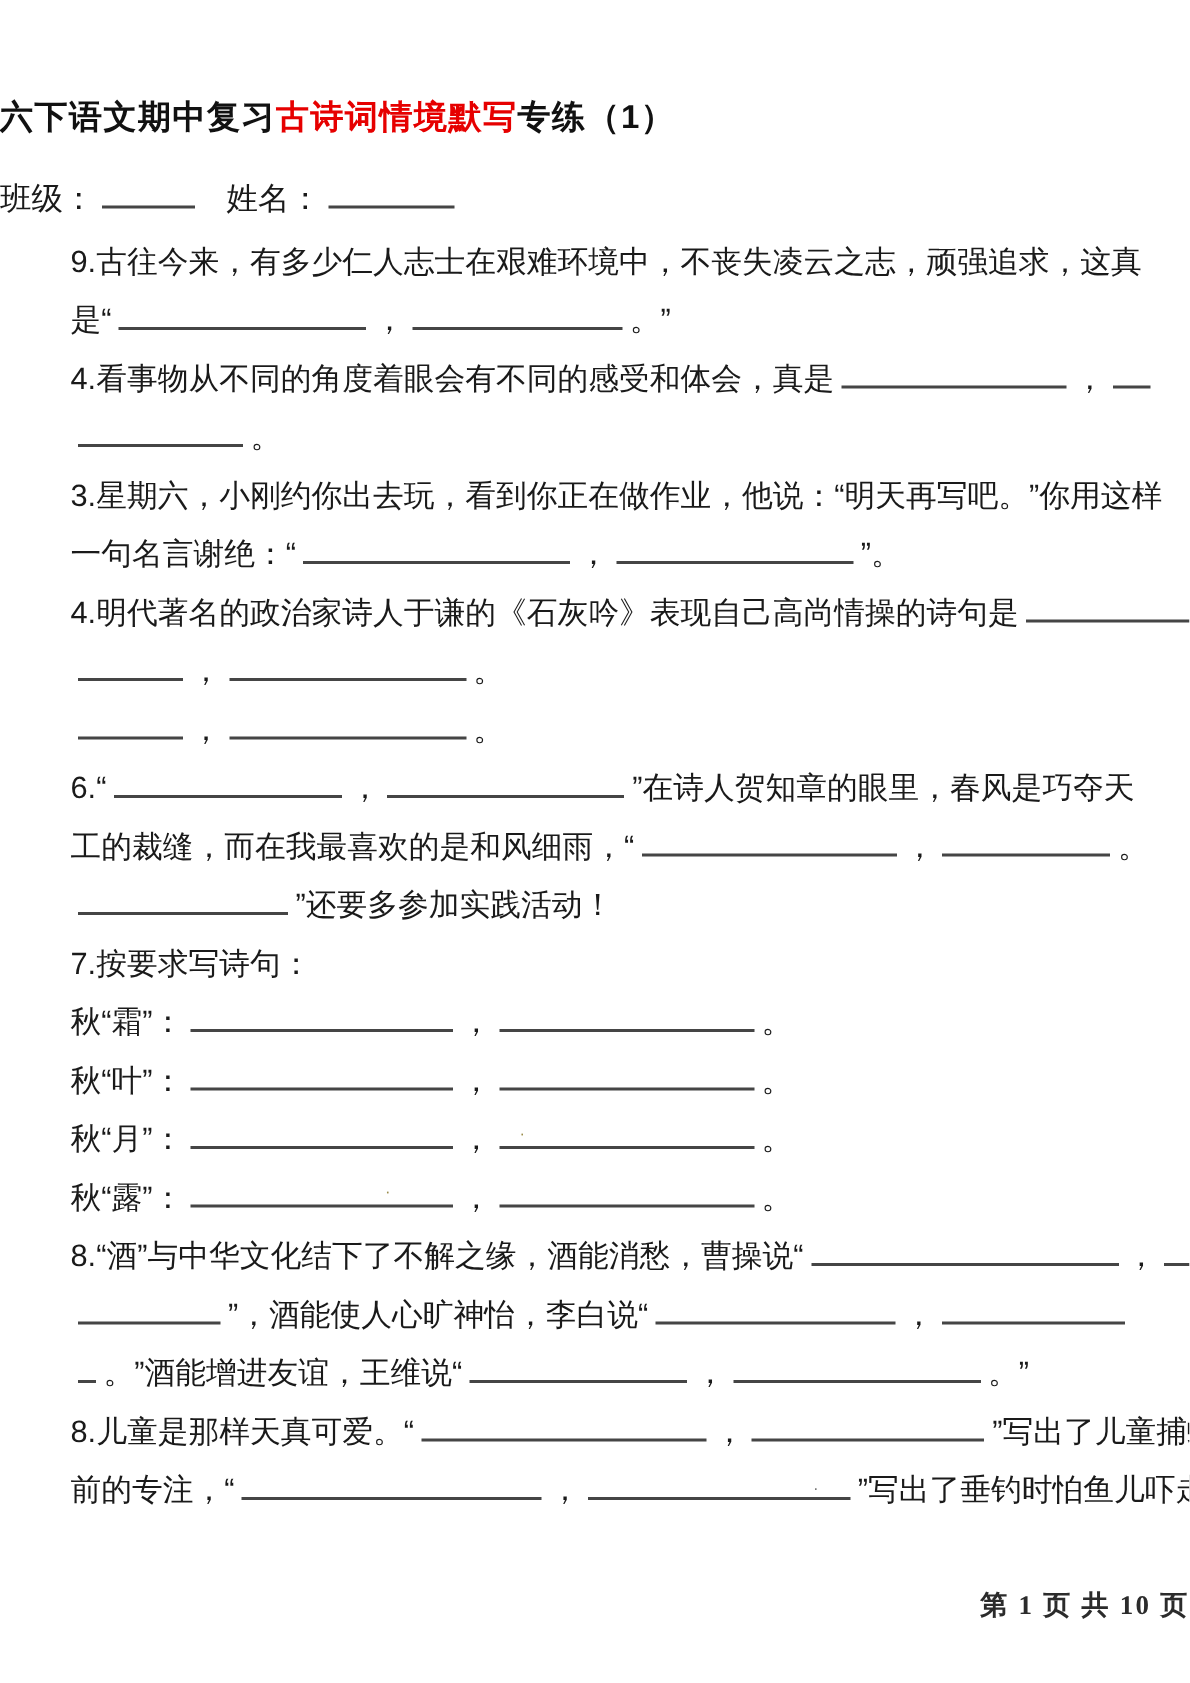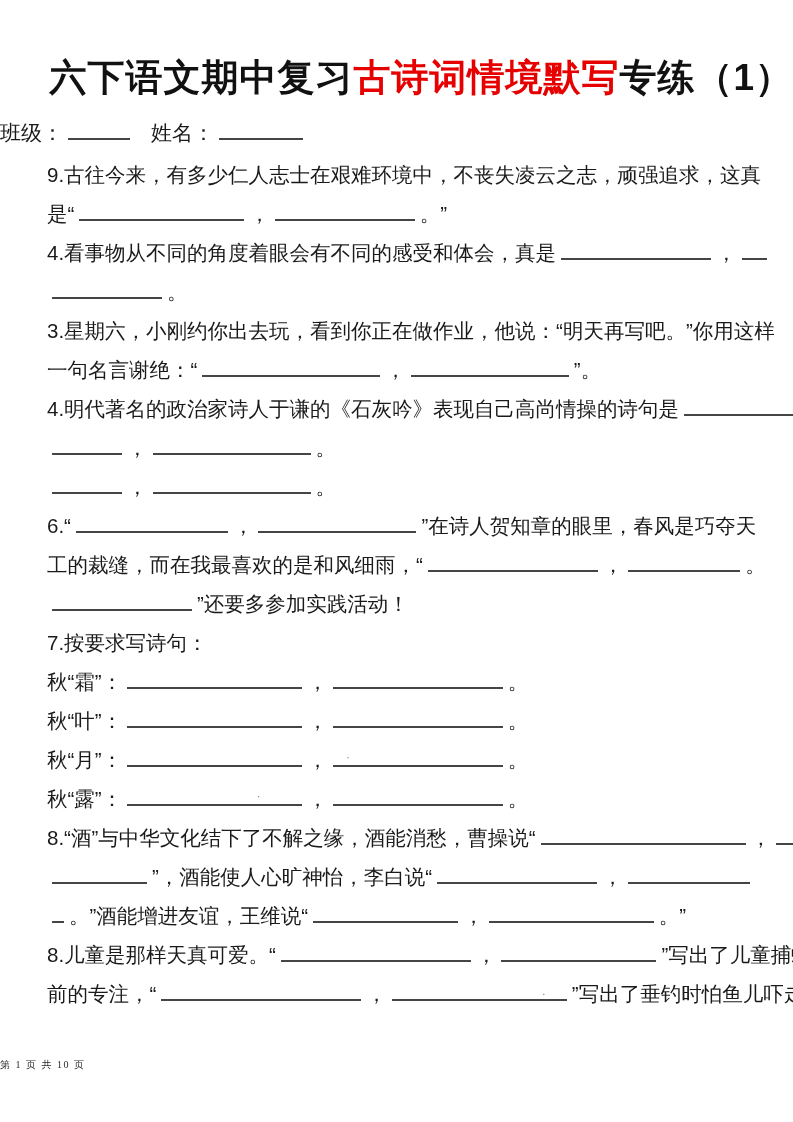--- a/index.html
+++ b/index.html
@@ -6,22 +6,22 @@
   .page{
     position:relative;
     width:793px;height:1122px;
     background:#ffffff;
     overflow:hidden;
     font-family:"Liberation Sans","DejaVu Sans",sans-serif;
     color:#1a1a1a;
   }
   .title{
     position:absolute;top:50px;left:0;right:0;
-    text-align:right;
-    font-size:37px;font-weight:700;line-height:56px;
+    text-align:left;
+    font-size:22px;font-weight:700;line-height:56px;
     letter-spacing:1px;color:#111;
     white-space:nowrap;
   }
   .title .accent{color:#e60000;}
   .meta{
     position:absolute;top:116px;left:0;right:0;
     text-align:left;font-size:21px;line-height:34px;
     white-space:nowrap;
   }
   .meta .gap{display:inline-block;width:16px;}
@@ -38,23 +38,23 @@
     border-bottom:2px solid #454545;
     margin:0 5px;
     position:relative;
   }
   .blank .dot{
     position:absolute;bottom:2px;
     font-style:normal;font-size:11px;line-height:1;
   }
   .footer{
     position:absolute;top:1058px;left:0;right:0;
-    text-align:left;
+    text-align:right;
     font-family:"Liberation Serif","DejaVu Serif",serif;
-    font-size:10px;color:#2b2b2b;letter-spacing:1.5px;
+    font-size:18px;color:#2b2b2b;letter-spacing:1.5px;font-weight:bold;
   }
 </style>
 </head>
 <body>
 
 <div class="page">
 
   <div class="title">
     <span>六下语文期中复习</span><span class="accent" style="color: rgb(230, 0, 0);">古诗词情境默写</span><span>专练（1）</span>
   </div>

